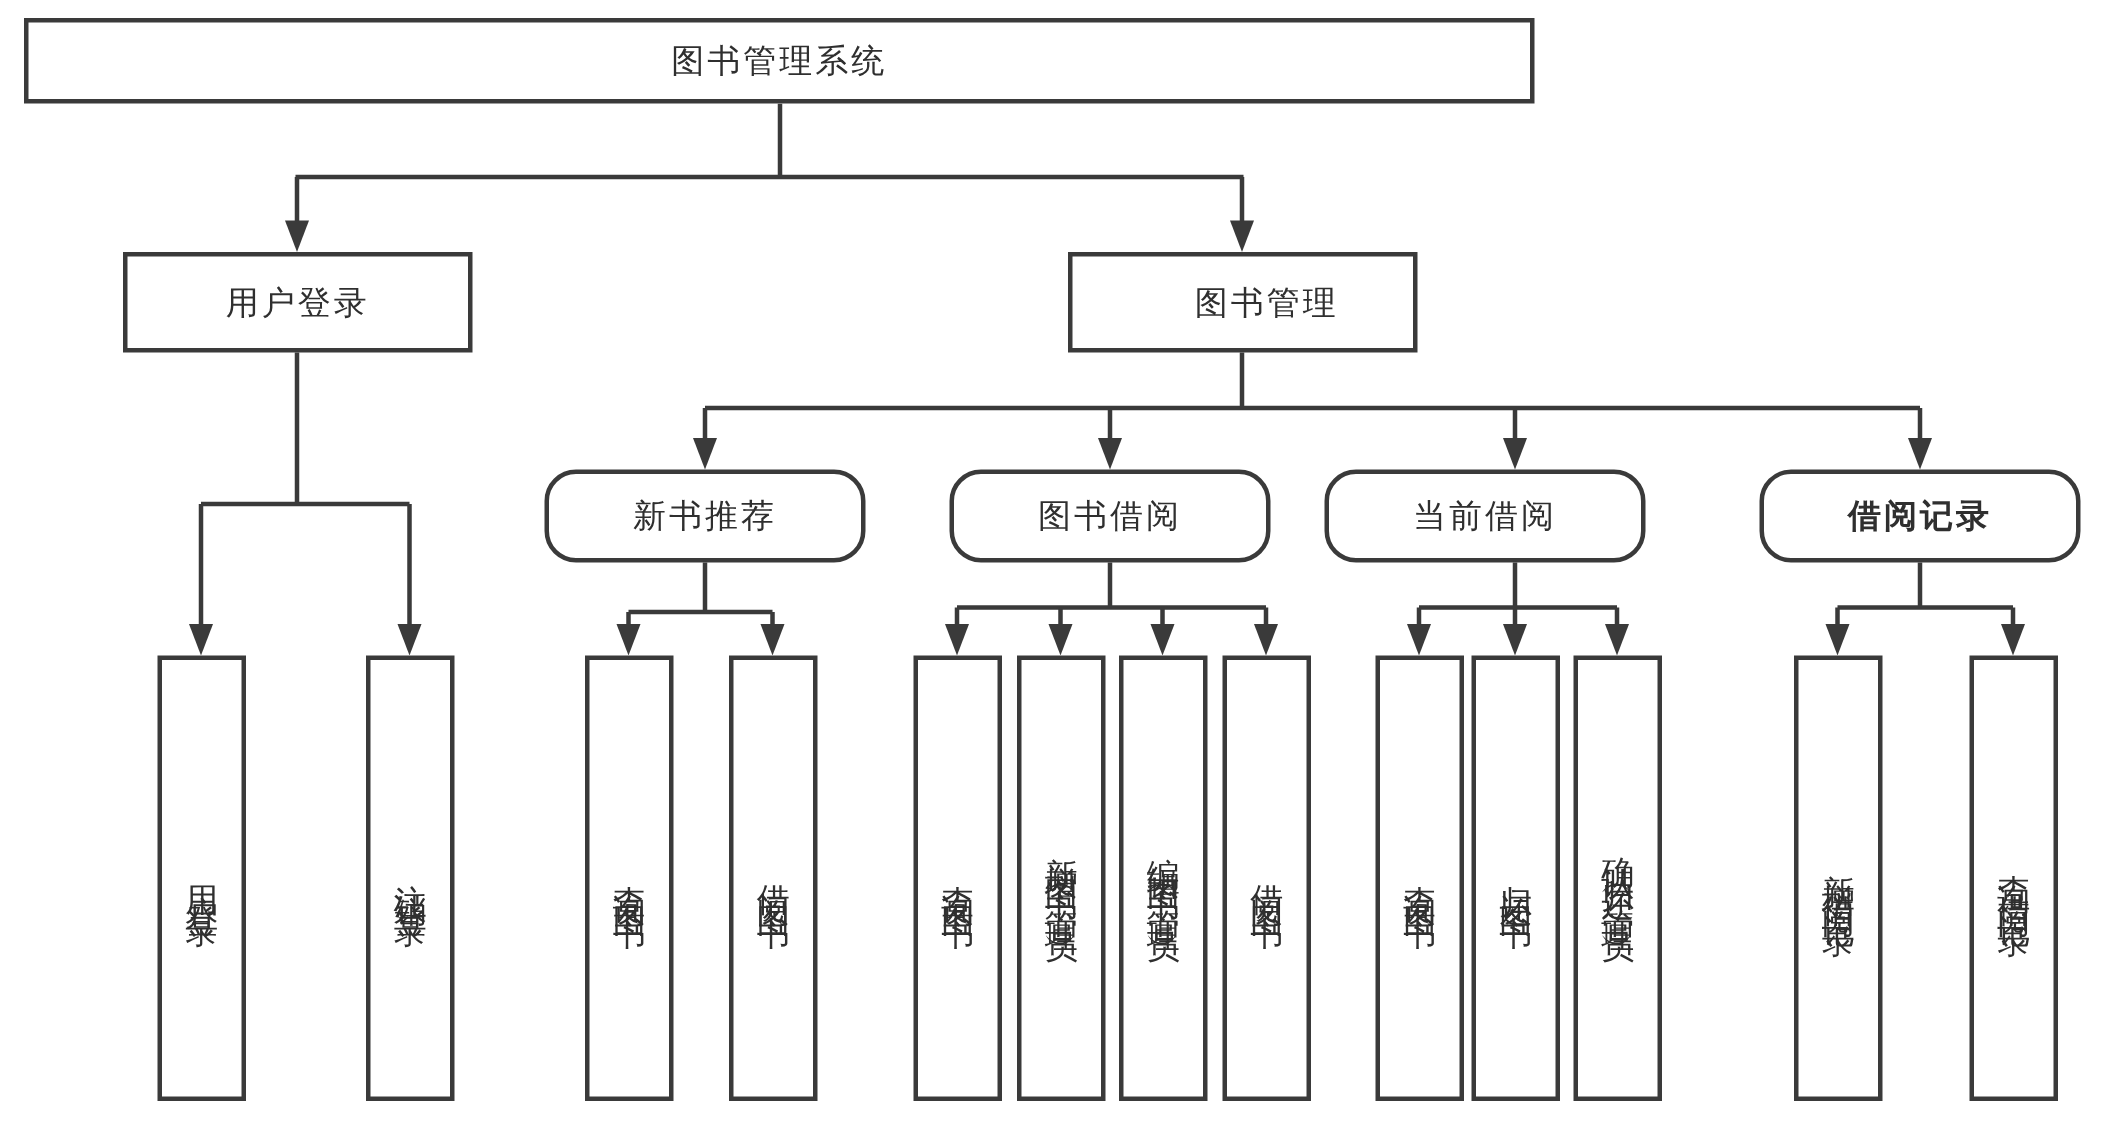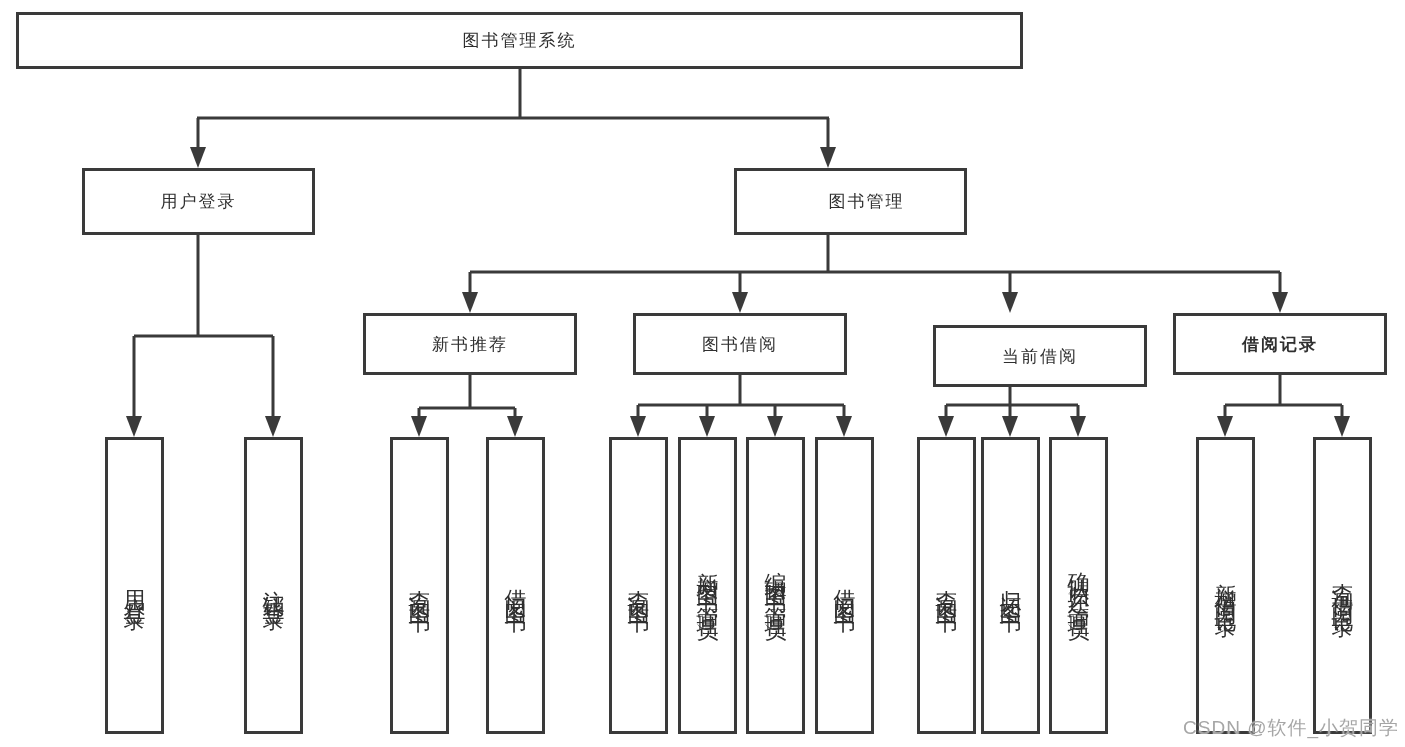--- a/index.html
+++ b/index.html
@@ -14,27 +14,27 @@
   .node{
     position:absolute;
     box-sizing:border-box;
     border:3px solid #3a3a3a;
     background:#ffffff;
     display:flex;align-items:center;justify-content:center;
     color:#2f2f2f;
     z-index:2;
   }
   .h-label{
-    font-size:17px;
+    font-size:22px;
     letter-spacing:2px;
     white-space:nowrap;
   }
   .root{left:16px;top:12px;width:1007px;height:57px;}
   .lvl2{top:168px;width:233px;height:67px;}
-  .lvl3{top:313px;width:214px;height:62px;}
+  .lvl3{top:313px;width:214px;height:62px;border-radius:21px;}
   .leaf{top:437px;width:59px;height:297px;}
   .v-label{
     writing-mode:vertical-rl;
     text-orientation:mixed;
     font-size:22px;
     line-height:1.0;
     letter-spacing:7px;
     white-space:nowrap;
   }
   .watermark{
@@ -92,31 +92,31 @@
     </g>
   </svg>
 
   <div class="node root">
     <span class="h-label">图书管理系统</span>
   </div>
 
   <div class="node lvl2" style="left:82px;">
     <span class="h-label">用户登录</span>
   </div>
-  <div class="node lvl2" style="left:734px;padding-left:32px;">
+  <div class="node lvl2" style="left:712px;padding-left:32px;">
     <span class="h-label">图书管理</span>
   </div>
 
   <div class="node lvl3" style="left:363px;">
     <span class="h-label">新书推荐</span>
   </div>
   <div class="node lvl3" style="left:633px;align-items:center;">
     <span class="h-label">图书借阅</span>
   </div>
-  <div class="node lvl3" style="left:933px;margin-top:12px;">
+  <div class="node lvl3" style="left:883px;">
     <span class="h-label">当前借阅</span>
   </div>
   <div class="node lvl3" style="left:1173px;font-weight:bold;">
     <span class="h-label">借阅记录</span>
   </div>
 
   <div class="node leaf" style="left:105px;">
     <span class="v-label">用户登录</span>
   </div>
   <div class="node leaf" style="left:244px;">
@@ -153,15 +153,14 @@
     <span class="v-label">确认归还（管理员）</span>
   </div>
 
   <div class="node leaf" style="left:1196px;">
     <span class="v-label">新增借阅记录</span>
   </div>
   <div class="node leaf" style="left:1313px;">
     <span class="v-label">查询借阅记录</span>
   </div>
 
-  <div class="watermark">CSDN @软件_小贺同学</div>
 
 </div>
 
 </body></html>

